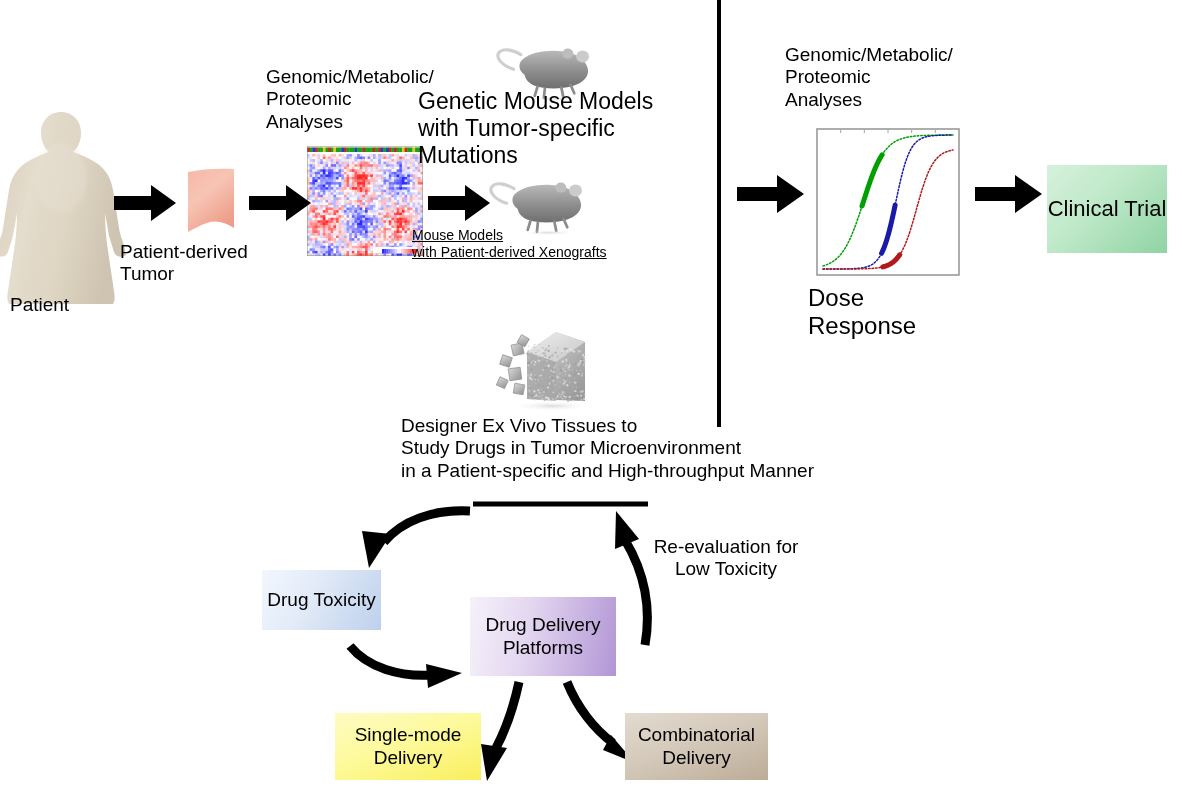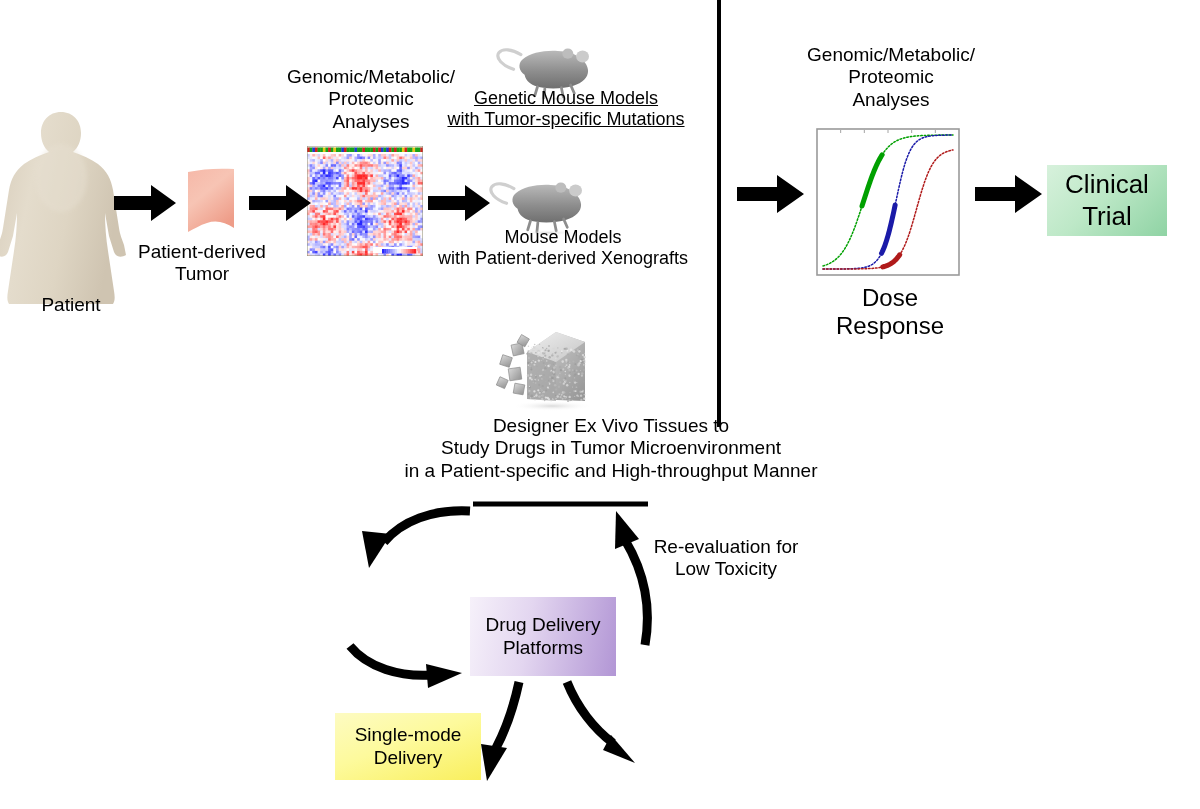--- a/index.html
+++ b/index.html
@@ -1,19 +1,19 @@
 <!DOCTYPE html>
 <html><head>
 <meta charset="utf-8">
 <style>
   html,body{margin:0;padding:0;background:#ffffff;}
   body{width:1200px;height:809px;position:relative;overflow:hidden;
        font-family:"Liberation Sans","DejaVu Sans",sans-serif;color:#000;}
   #stage{position:absolute;left:0;top:0;width:1200px;height:809px;}
-  .lbl{position:absolute;text-align:center;line-height:1.18;color:#000;white-space:pre-line;}
+  .lbl{position:absolute;line-height:1.18;color:#000;white-space:pre-line;}
   .box{position:absolute;display:flex;align-items:center;justify-content:center;
        text-align:center;line-height:1.2;color:#000;}
   svg{display:block;}
   .svglayer{position:absolute;left:0;top:0;width:1200px;height:809px;pointer-events:none;}
 </style>
 </head>
 <body>
 
 <div id="stage">
 
@@ -2349,46 +2349,52 @@
 
   <div class="lbl" style="left:10px;top:294px;width:122px;font-size:19px;">Patient</div>
 
   <div class="lbl" style="left:120px;top:241px;width:164px;font-size:19px;">Patient-derived
 Tumor</div>
 
   <div class="lbl" style="left:266px;top:66px;width:210px;font-size:19px;">Genomic/Metabolic/
 Proteomic
 Analyses</div>
 
-  <div class="lbl" style="left:418px;top:88px;width:296px;font-size:18px;text-decoration:underline;">Genetic Mouse Models
+  <div class="lbl" style="left:418px;top:88px;width:296px;font-size:23px;">Genetic Mouse Models
 with Tumor-specific Mutations</div>
 
-  <div class="lbl" style="left:412px;top:227px;width:302px;font-size:18px;">Mouse Models
+  <div class="lbl" style="left:412px;top:227px;width:302px;font-size:14px;text-decoration:underline;">Mouse Models
 with Patient-derived Xenografts</div>
 
   <div class="lbl" style="left:401px;top:415px;width:420px;font-size:19px;">Designer Ex Vivo Tissues to
 Study Drugs in Tumor Microenvironment
 in a Patient-specific and High-throughput Manner</div>
 
   <div class="lbl" style="left:785px;top:44px;width:212px;font-size:19px;">Genomic/Metabolic/
 Proteomic
 Analyses</div>
 
   <div class="lbl" style="left:808px;top:284px;width:164px;font-size:24px;">Dose Response</div>
 
   <div class="lbl" style="left:641px;top:536px;width:170px;font-size:19px;text-align:center;">Re-evaluation for
 Low Toxicity</div>
 
-  <div class="box" style="left:1047px;top:165px;width:120px;height:71px;font-size:26px;
+  <div class="box" style="left:1047px;top:165px;width:120px;height:88px;font-size:22px;
               background:linear-gradient(135deg,#d7f1dc 0%,#bde8c7 45%,#8fd3a4 100%);">Clinical
 Trial</div>
 
+  <div class="box" style="left:262px;top:570px;width:119px;height:60px;font-size:19px;
+              background:linear-gradient(120deg,#f3f7fd 0%,#e2ebf8 40%,#bdd0ec 100%);">Drug
+Toxicity</div>
 
   <div class="box" style="left:335px;top:713px;width:146px;height:67px;font-size:19px;
               background:linear-gradient(160deg,#fdfbc2 0%,#fdfa9c 45%,#f9ef5d 100%);">Single-mode
 Delivery</div>
 
   <div class="box" style="left:470px;top:597px;width:146px;height:79px;font-size:19px;
               background:linear-gradient(100deg,#f6f1fa 0%,#e3d6f0 40%,#b296d5 100%);">Drug Delivery
 Platforms</div>
 
+  <div class="box" style="left:625px;top:713px;width:143px;height:67px;font-size:19px;
+              background:linear-gradient(160deg,#e3dbd0 0%,#d4c9ba 45%,#bcac97 100%);">Combinatorial
+Delivery</div>
 
 </div>
 
 </body></html>

